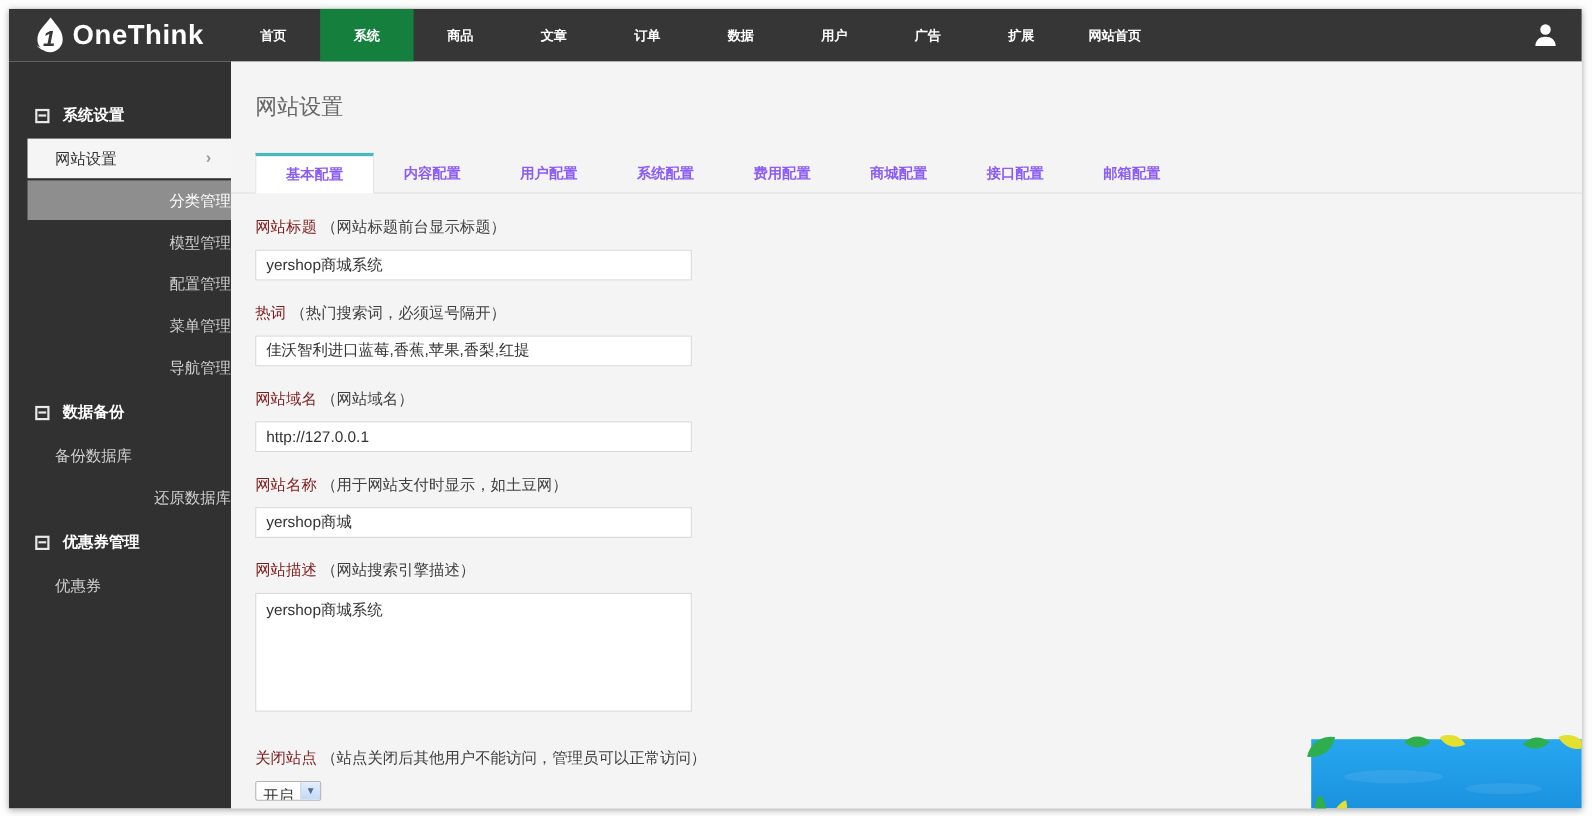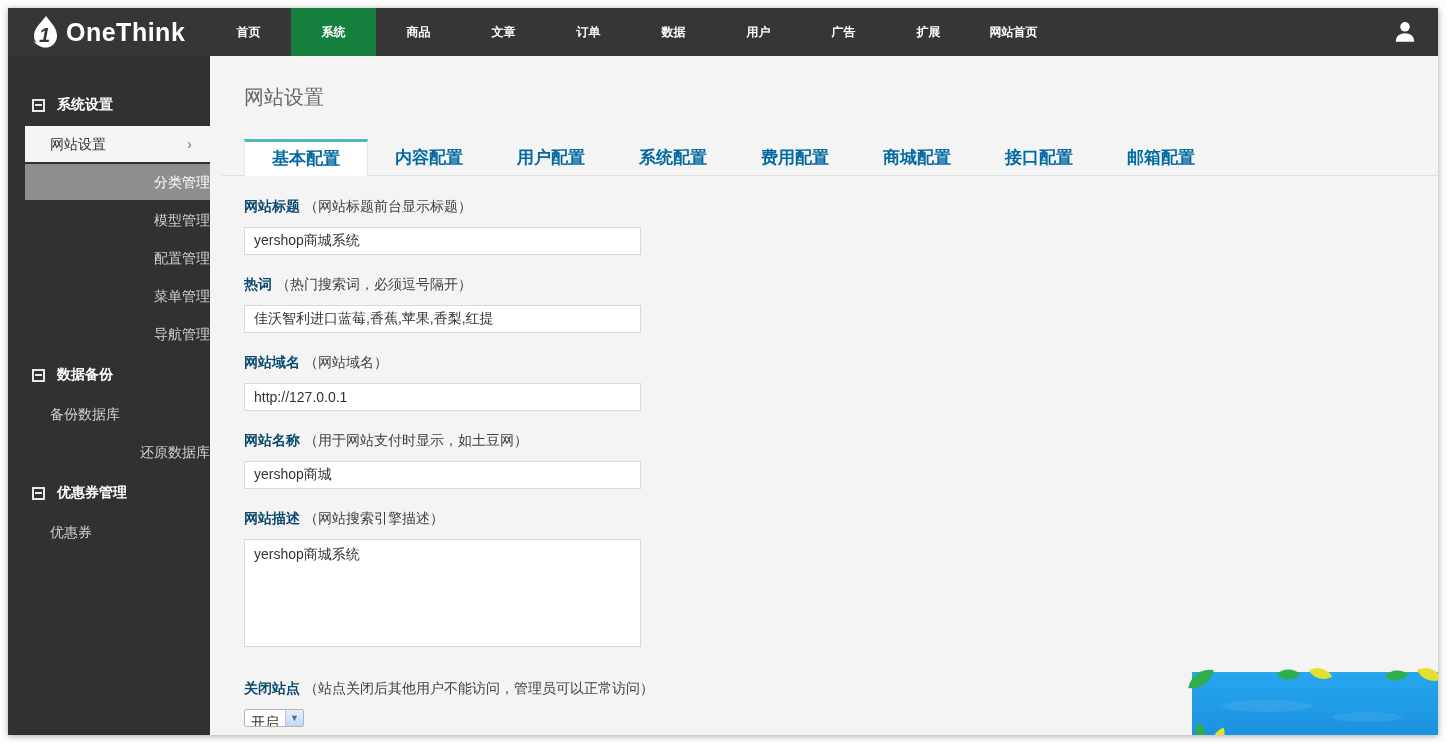--- a/index.html
+++ b/index.html
@@ -17,21 +17,21 @@
   .nav-items { display:flex; }
   .nav-item {
     width:85px; text-align:center; line-height:48px; color:#fff;
     font-size:12px; font-weight:bold; cursor:pointer;
   }
   .nav-item.active { background:#15803d; }
   .nav-user { position:absolute; right:20px; top:0; height:48px; display:flex; align-items:center; cursor:pointer; }
   .nav-user svg { width:26px; height:26px; }
 
   
-  .layout { display:flex; height:679px;gap:12px; }
+  .layout { display:flex; height:679px; }
   .sidebar { width:202px; background:#313131; padding-top:30px; flex:none; }
   .side-section-title {
     display:flex; align-items:center; color:#fff; font-size:14px; font-weight:bold;
     padding:10px 0 10px 24px; cursor:pointer;
   }
   .collapse-icon {
     width:13px; height:13px; border:2px solid #e8e8e8; margin-right:12px;
     position:relative; flex:none;
   }
   .collapse-icon::after {
@@ -52,31 +52,31 @@
   .side-item { margin-top:2px; margin-bottom:2px; }
 
   
   .content { flex:1; background:#f4f4f4; position:relative; overflow:hidden; }
   .page-title { margin:28px 0 0 22px; font-size:20px; font-weight:normal; color:#676767; }
   .tabs {
     display:flex; margin-top:28px; padding-left:22px;
     border-bottom:1px solid #e0e0e0;
   }
   .tab {
-    padding:0 27px; line-height:37px; color:#0369a1; font-size:17px; font-weight:bold;
+    padding:0 27px; line-height:37px; color:#8b5cf6; font-size:13px; font-weight:bold;
     cursor:pointer; position:relative; margin-bottom:-1px;
   }
   .tab.active {
     background:#ffffff; border-top:3px solid #4ab9be; line-height:34px;
     border-left:1px solid #e5e5e5; border-right:1px solid #e5e5e5;
   }
   .form { padding:22px 0 0 22px; }
   .field { margin-bottom:21px; }
   .field-label { margin-bottom:11px; font-size:14px; }
-  .lbl { color:#0c4a6e; font-weight:bold; }
+  .lbl { color:#7f1d1d; font-weight:normal; }
   .hint { color:#404040; margin-left:4px; }
   .text-input {
     width:397px; height:28px; border:1px solid #d9d9d9; background:#fff;
     padding:0 9px; font-size:14px; color:#333; font-family:inherit; outline:none;
   }
   .textarea-input {
     width:397px; height:108px; border:1px solid #d9d9d9; background:#fff;
     padding:6px 9px; font-size:14px; color:#333; font-family:inherit; outline:none; resize:none;
   }
   .field.close-site { margin-top:29px; }

